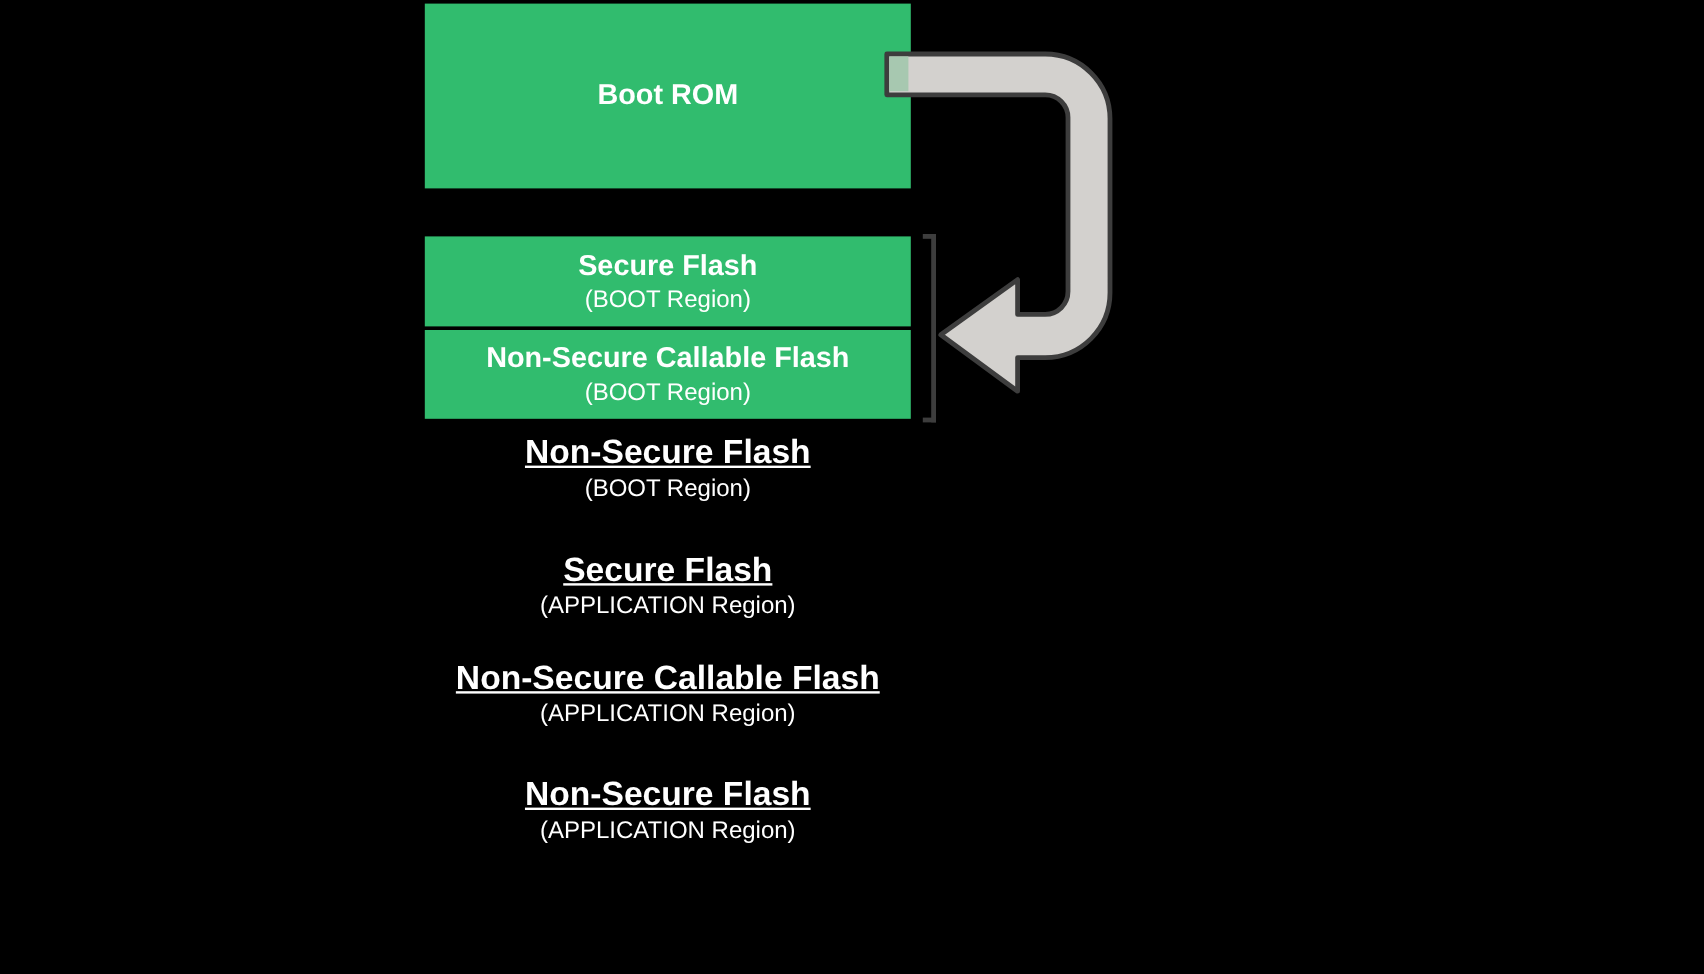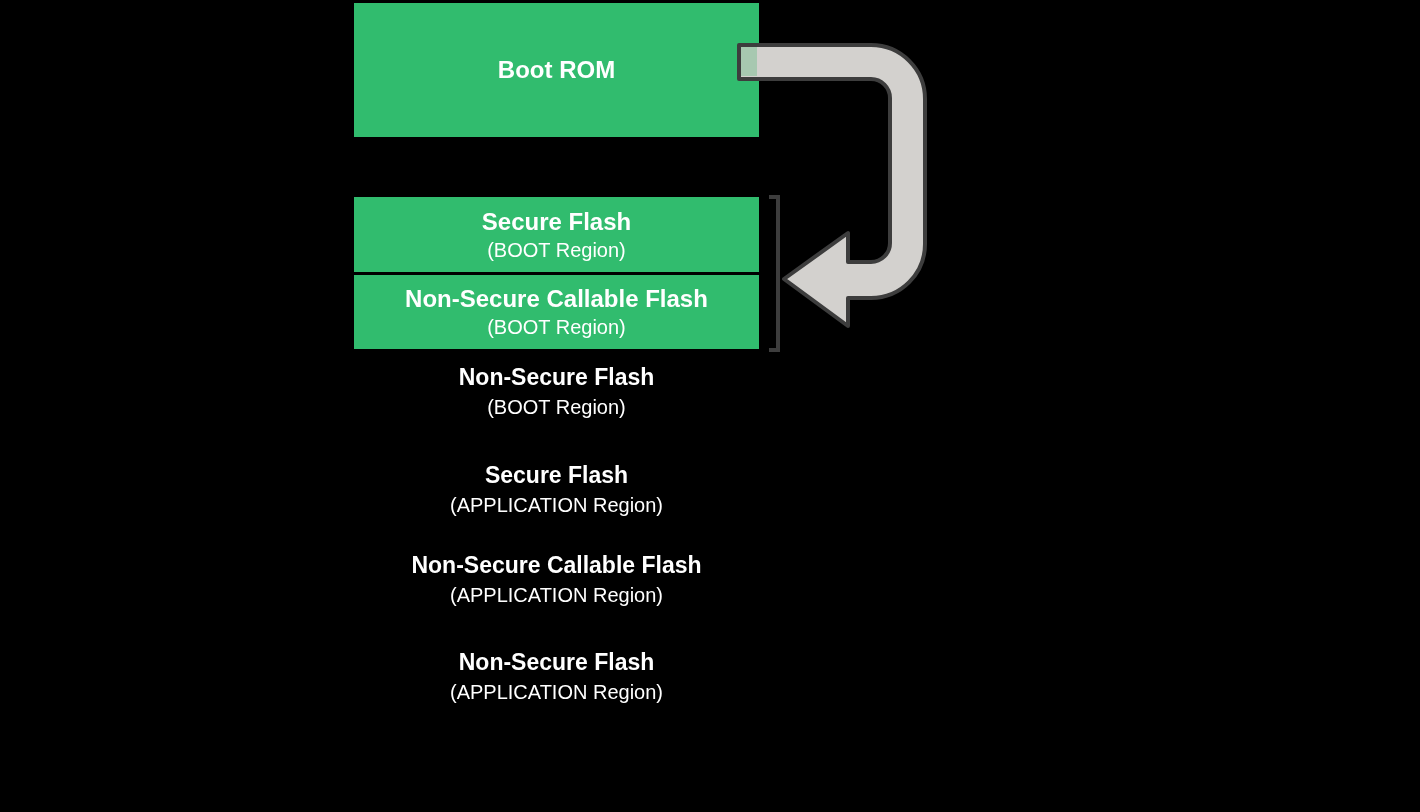--- a/index.html
+++ b/index.html
@@ -25,21 +25,21 @@
     left: 354px;
     width: 405px;
     background: var(--box-green);
     display: flex;
     flex-direction: column;
     align-items: center;
     justify-content: center;
     color: var(--text);
     text-align: center;
   }
-  .boot-rom-box  { top: 3px;   height: 134px; }
+  .boot-rom-box  { top: 3px;   height: 154px; }
   .secure-boot-box { top: 197px; height: 75px; }
   .nsc-boot-box  { top: 275px; height: 74px; }
   .box-title    { font-size: 24px; font-weight: bold; line-height: 30px; }
   .box-subtitle { font-size: 20px; font-weight: normal; line-height: 26px; }
   .bracket {
     position: absolute;
     left: 769px;
     top: 195px;
     width: 11px;
     height: 157px;
@@ -65,21 +65,21 @@
     position: absolute;
     left: 354px;
     width: 405px;
     text-align: center;
     color: var(--text);
   }
   .lg1 { top: 362px; }
   .lg2 { top: 460px; }
   .lg3 { top: 550px; }
   .lg4 { top: 647px; }
-  .label-title    { font-size: 23px; font-weight: bold; line-height: 30px; }
+  .label-title    { font-size: 28px; font-weight: bold; line-height: 30px; text-decoration: underline; }
   .label-subtitle { font-size: 20px; font-weight: normal; line-height: 30px; }
 </style>
 </head>
 <body>
 
 <div class="stage">
 
   <div class="box boot-rom-box">
     <span class="box-title">Boot ROM</span>
   </div>

